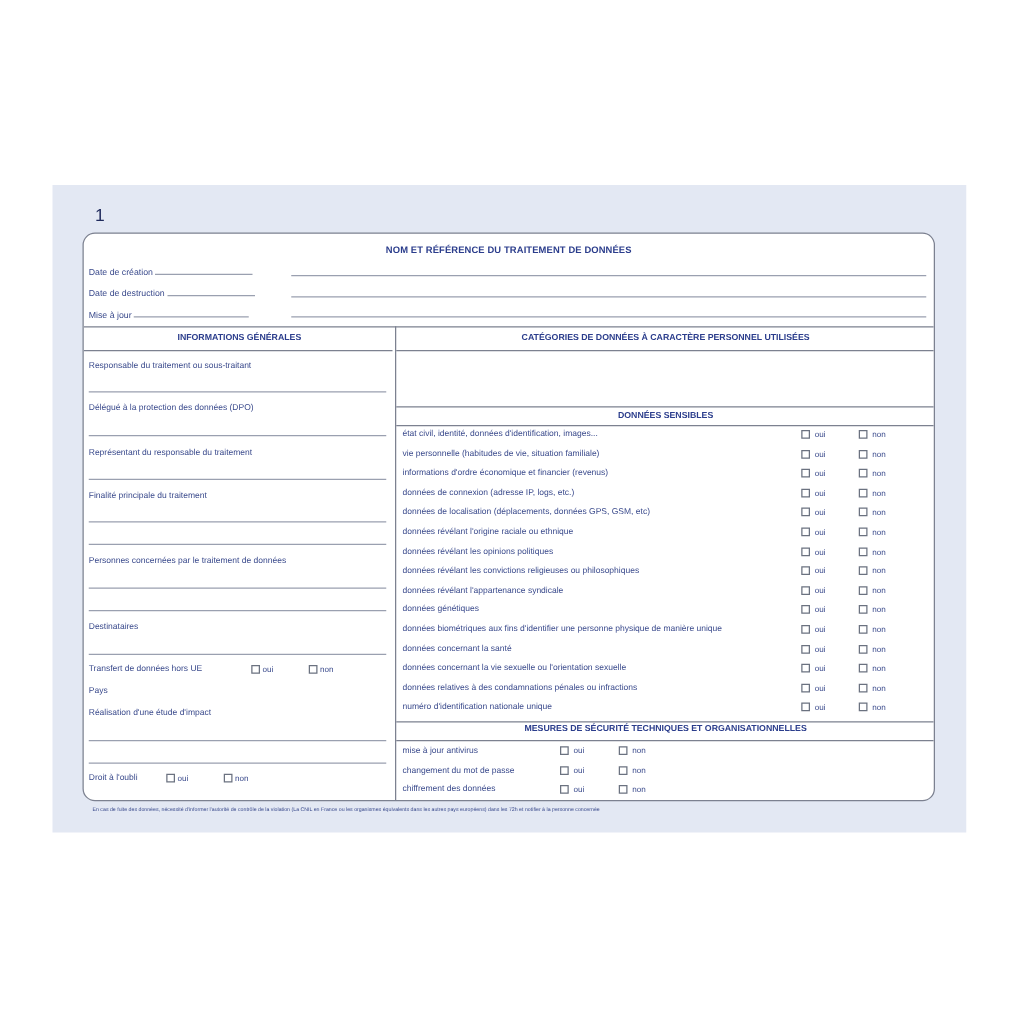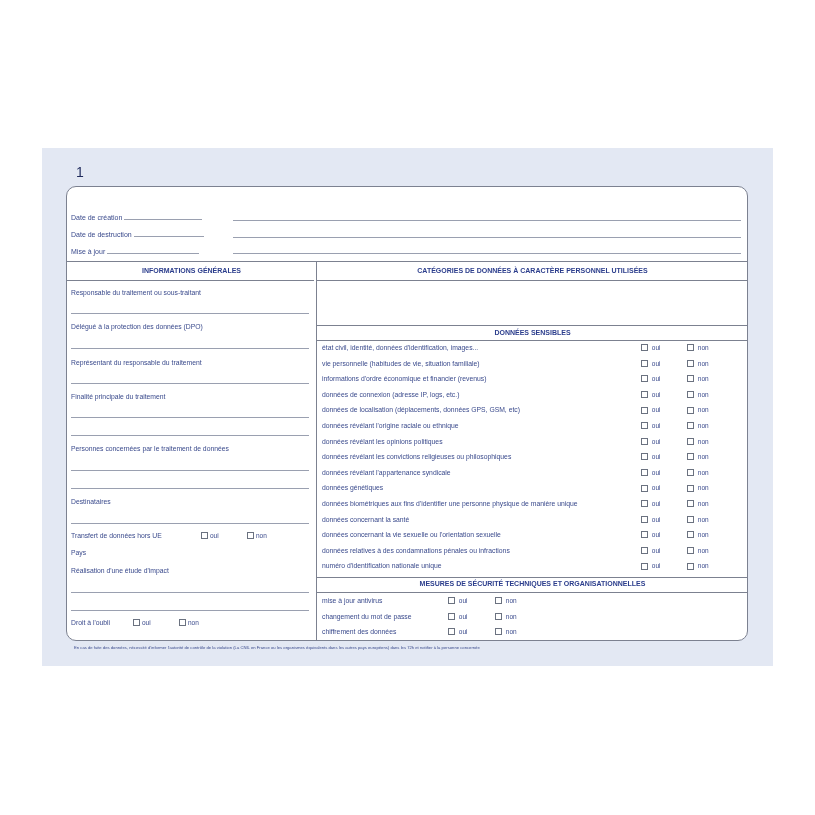--- a/index.html
+++ b/index.html
@@ -20,20 +20,21 @@
   .opt{position:absolute;font-size:6.5px;color:#3a4a8c;white-space:nowrap;}
   .footer{position:absolute;left:74px;top:645px;font-size:4.2px;color:#3a4a8c;white-space:nowrap;}
 </style>
 </head>
 <body>
 
 <div class="panel"></div>
 <div class="page-num">1</div>
 
 <div class="frame">
+  <div class="title">NOM ET RÉFÉRENCE DU TRAITEMENT DE DONNÉES</div>
 
   <div class="hdr-field" style="top:25px"><span>Date de création</span><span class="ln"></span></div>
   <div class="hdr-long" style="top:33px"></div>
   <div class="hdr-field" style="top:42px"><span>Date de destruction</span><span class="ln" style="width:70px"></span></div>
   <div class="hdr-long" style="top:50px"></div>
   <div class="hdr-field" style="top:59px"><span>Mise à jour</span><span class="ln" style="width:92px"></span></div>
   <div class="hdr-long" style="top:66px"></div>
 
   <div class="hsep" style="top:74px"></div>
   <div class="vsep" style="left:249px;top:74px;bottom:0"></div>

